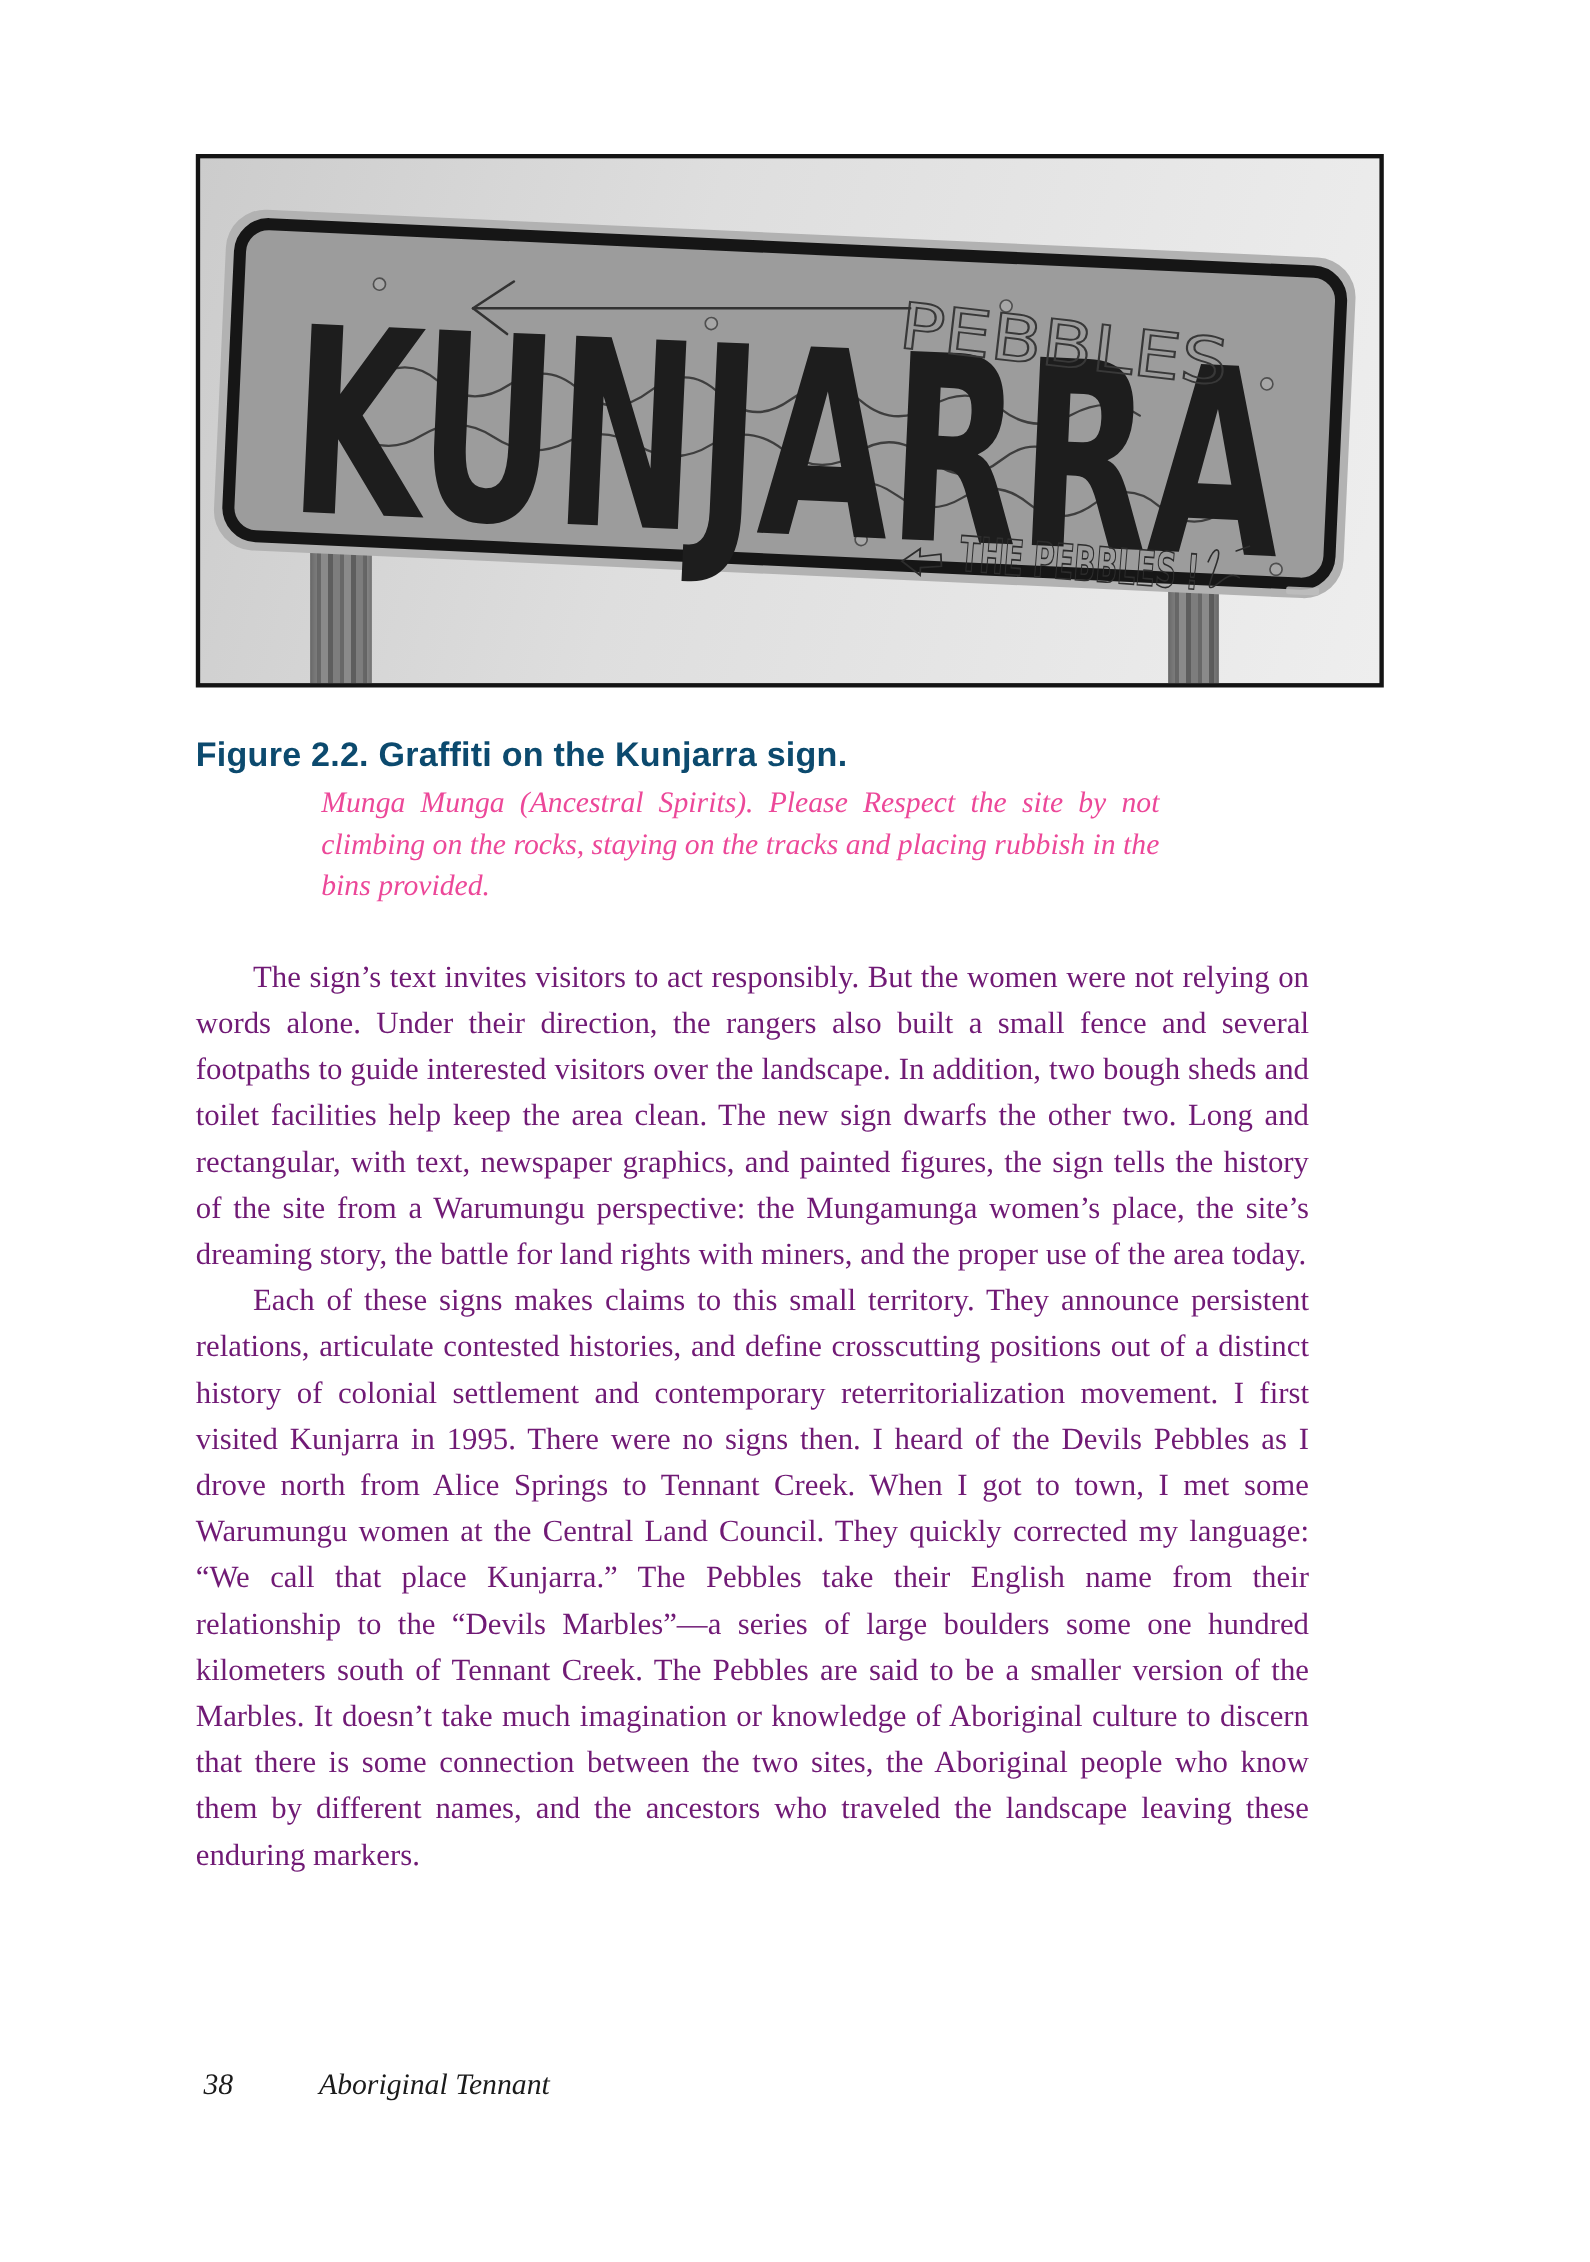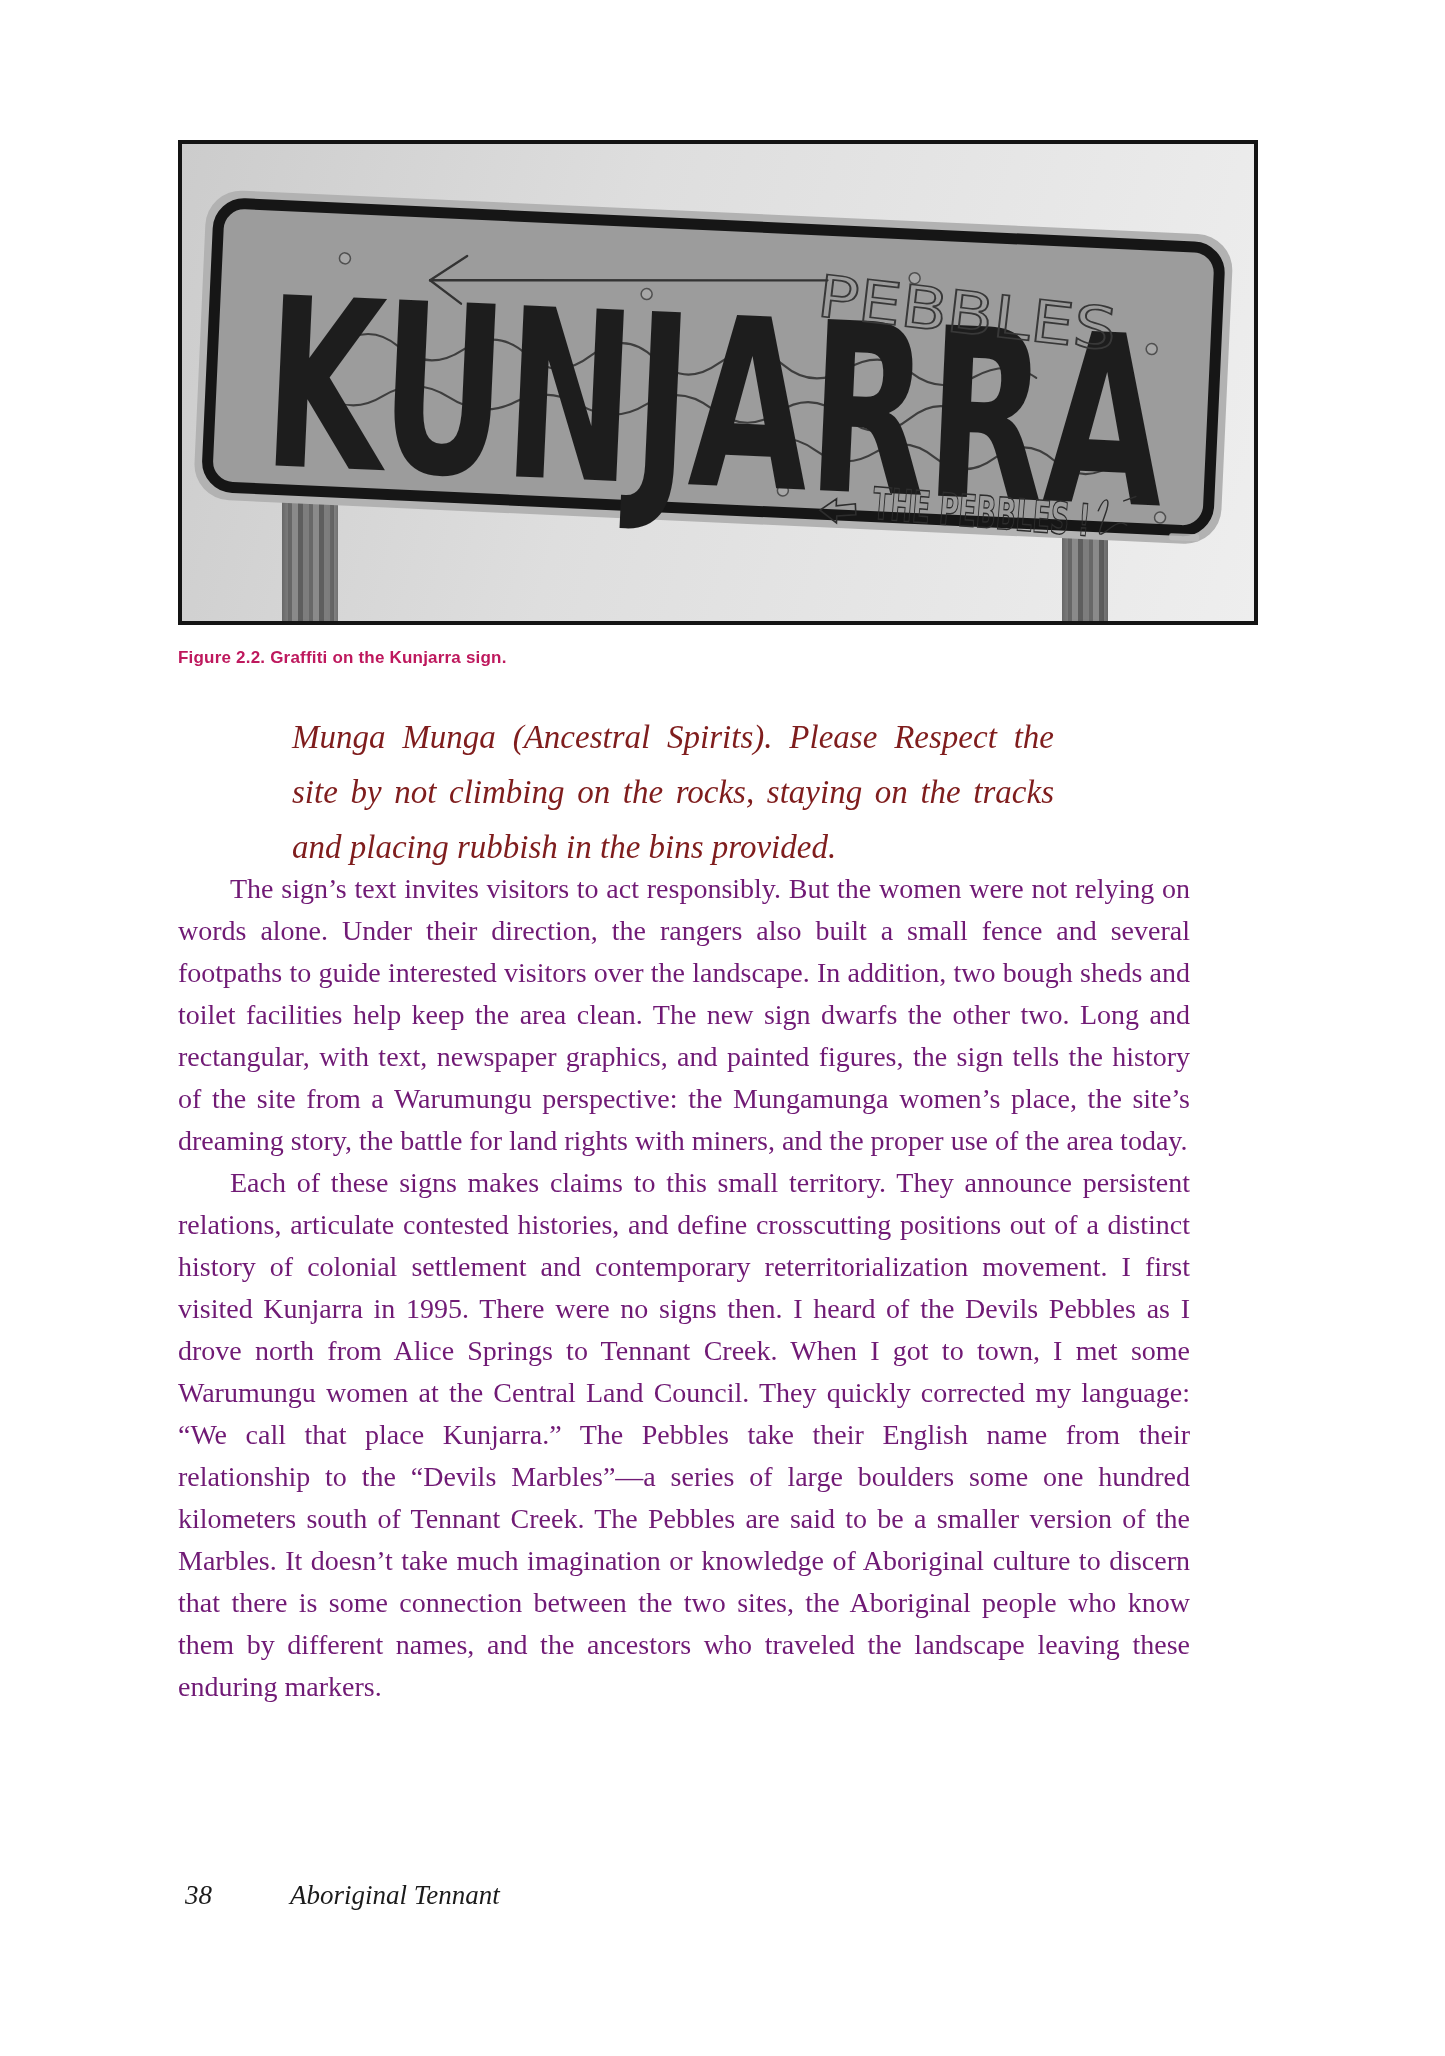--- a/index.html
+++ b/index.html
@@ -31,31 +31,31 @@
   .sign{
     position:absolute;left:24px;top:44px;
     width:1030px;height:312px;
     transform:rotate(2.6deg);
     transform-origin:0 0;
   }
   .sign svg{display:block;overflow:visible;}
 
   
   .caption{
-    position:absolute;left:178px;top:648px;
+    position:absolute;left:178px;top:668px;
     font-family:"Liberation Sans", sans-serif;
-    font-weight:700;font-size:17px;color:#be185d;
+    font-weight:700;font-size:31px;color:#0c4a6e;
     letter-spacing:.2px;
   }
 
   
   .quote{
     position:absolute;left:292px;top:710px;width:762px;
-    font-style:italic;font-size:33px;line-height:55px;
-    text-align:justify;color:#7f1d1d;
+    font-style:italic;font-size:27px;line-height:38px;
+    text-align:justify;color:#ec4899;
   }
 
   
   .bodytext{
     position:absolute;left:178px;top:868px;width:1012px;
     font-size:28px;line-height:42px;
     text-align:justify;color:#701a75;
   }
   .bodytext p{margin:0;text-indent:52px;}
   .italic{}

